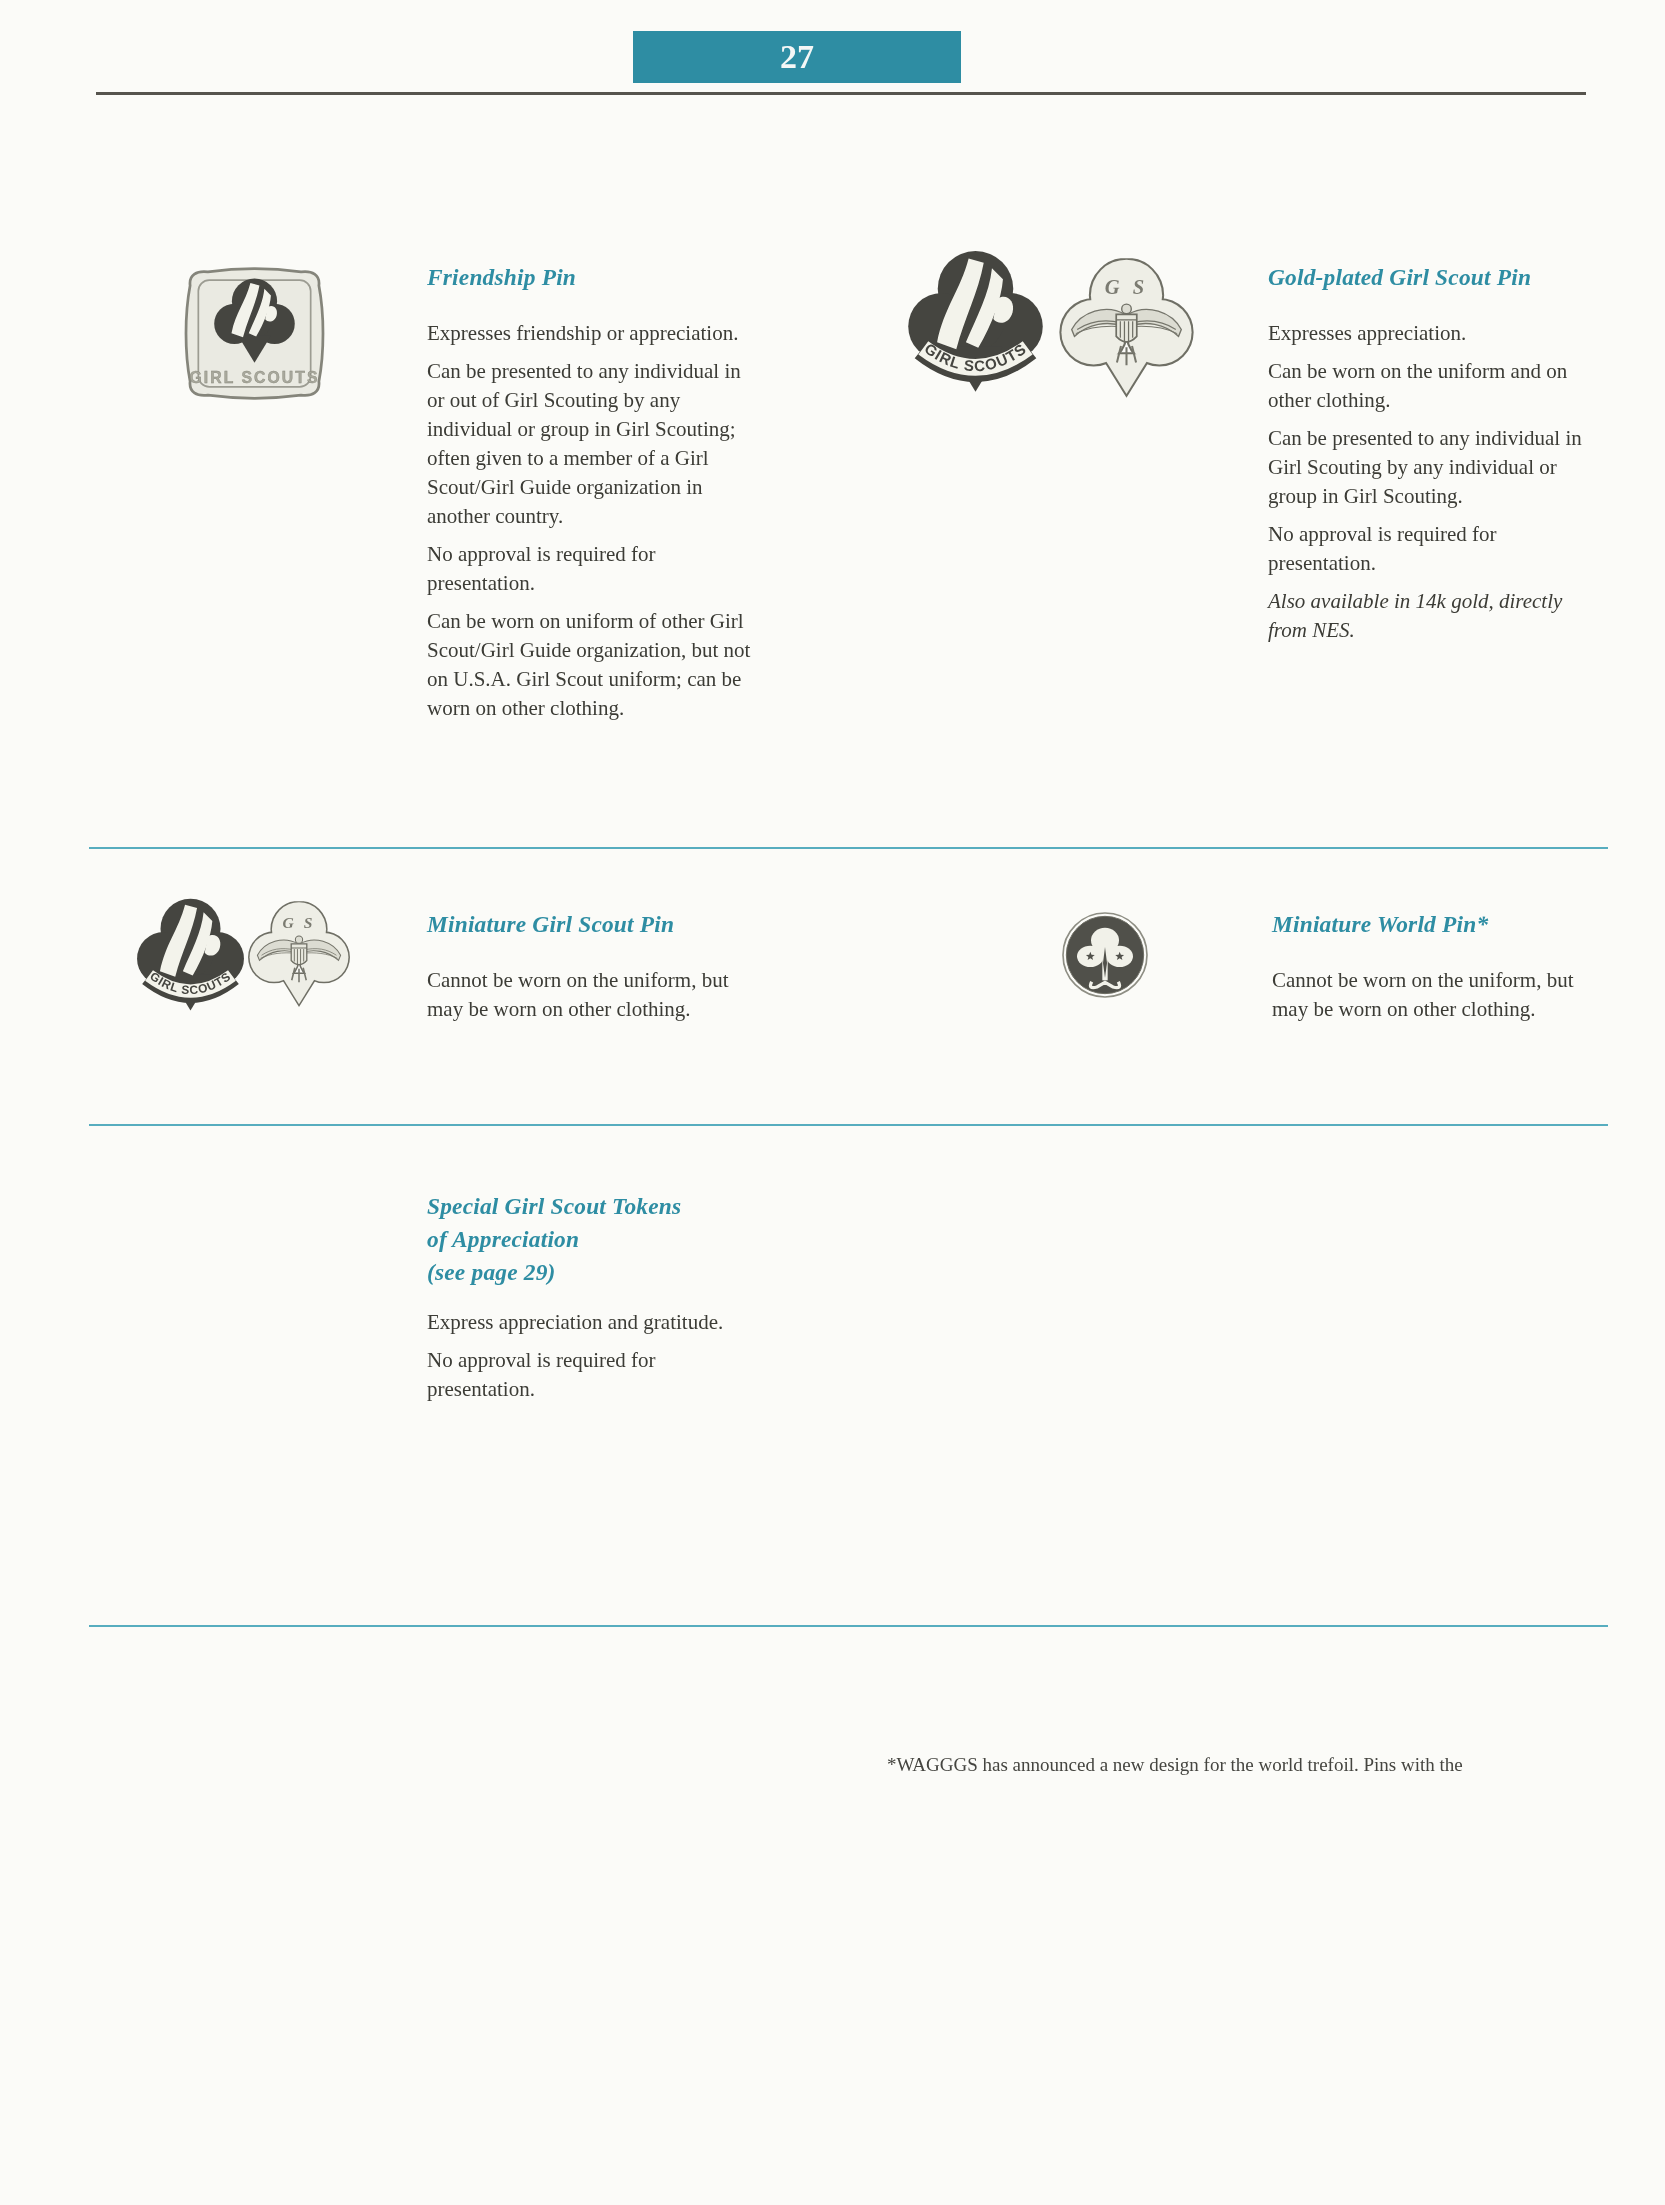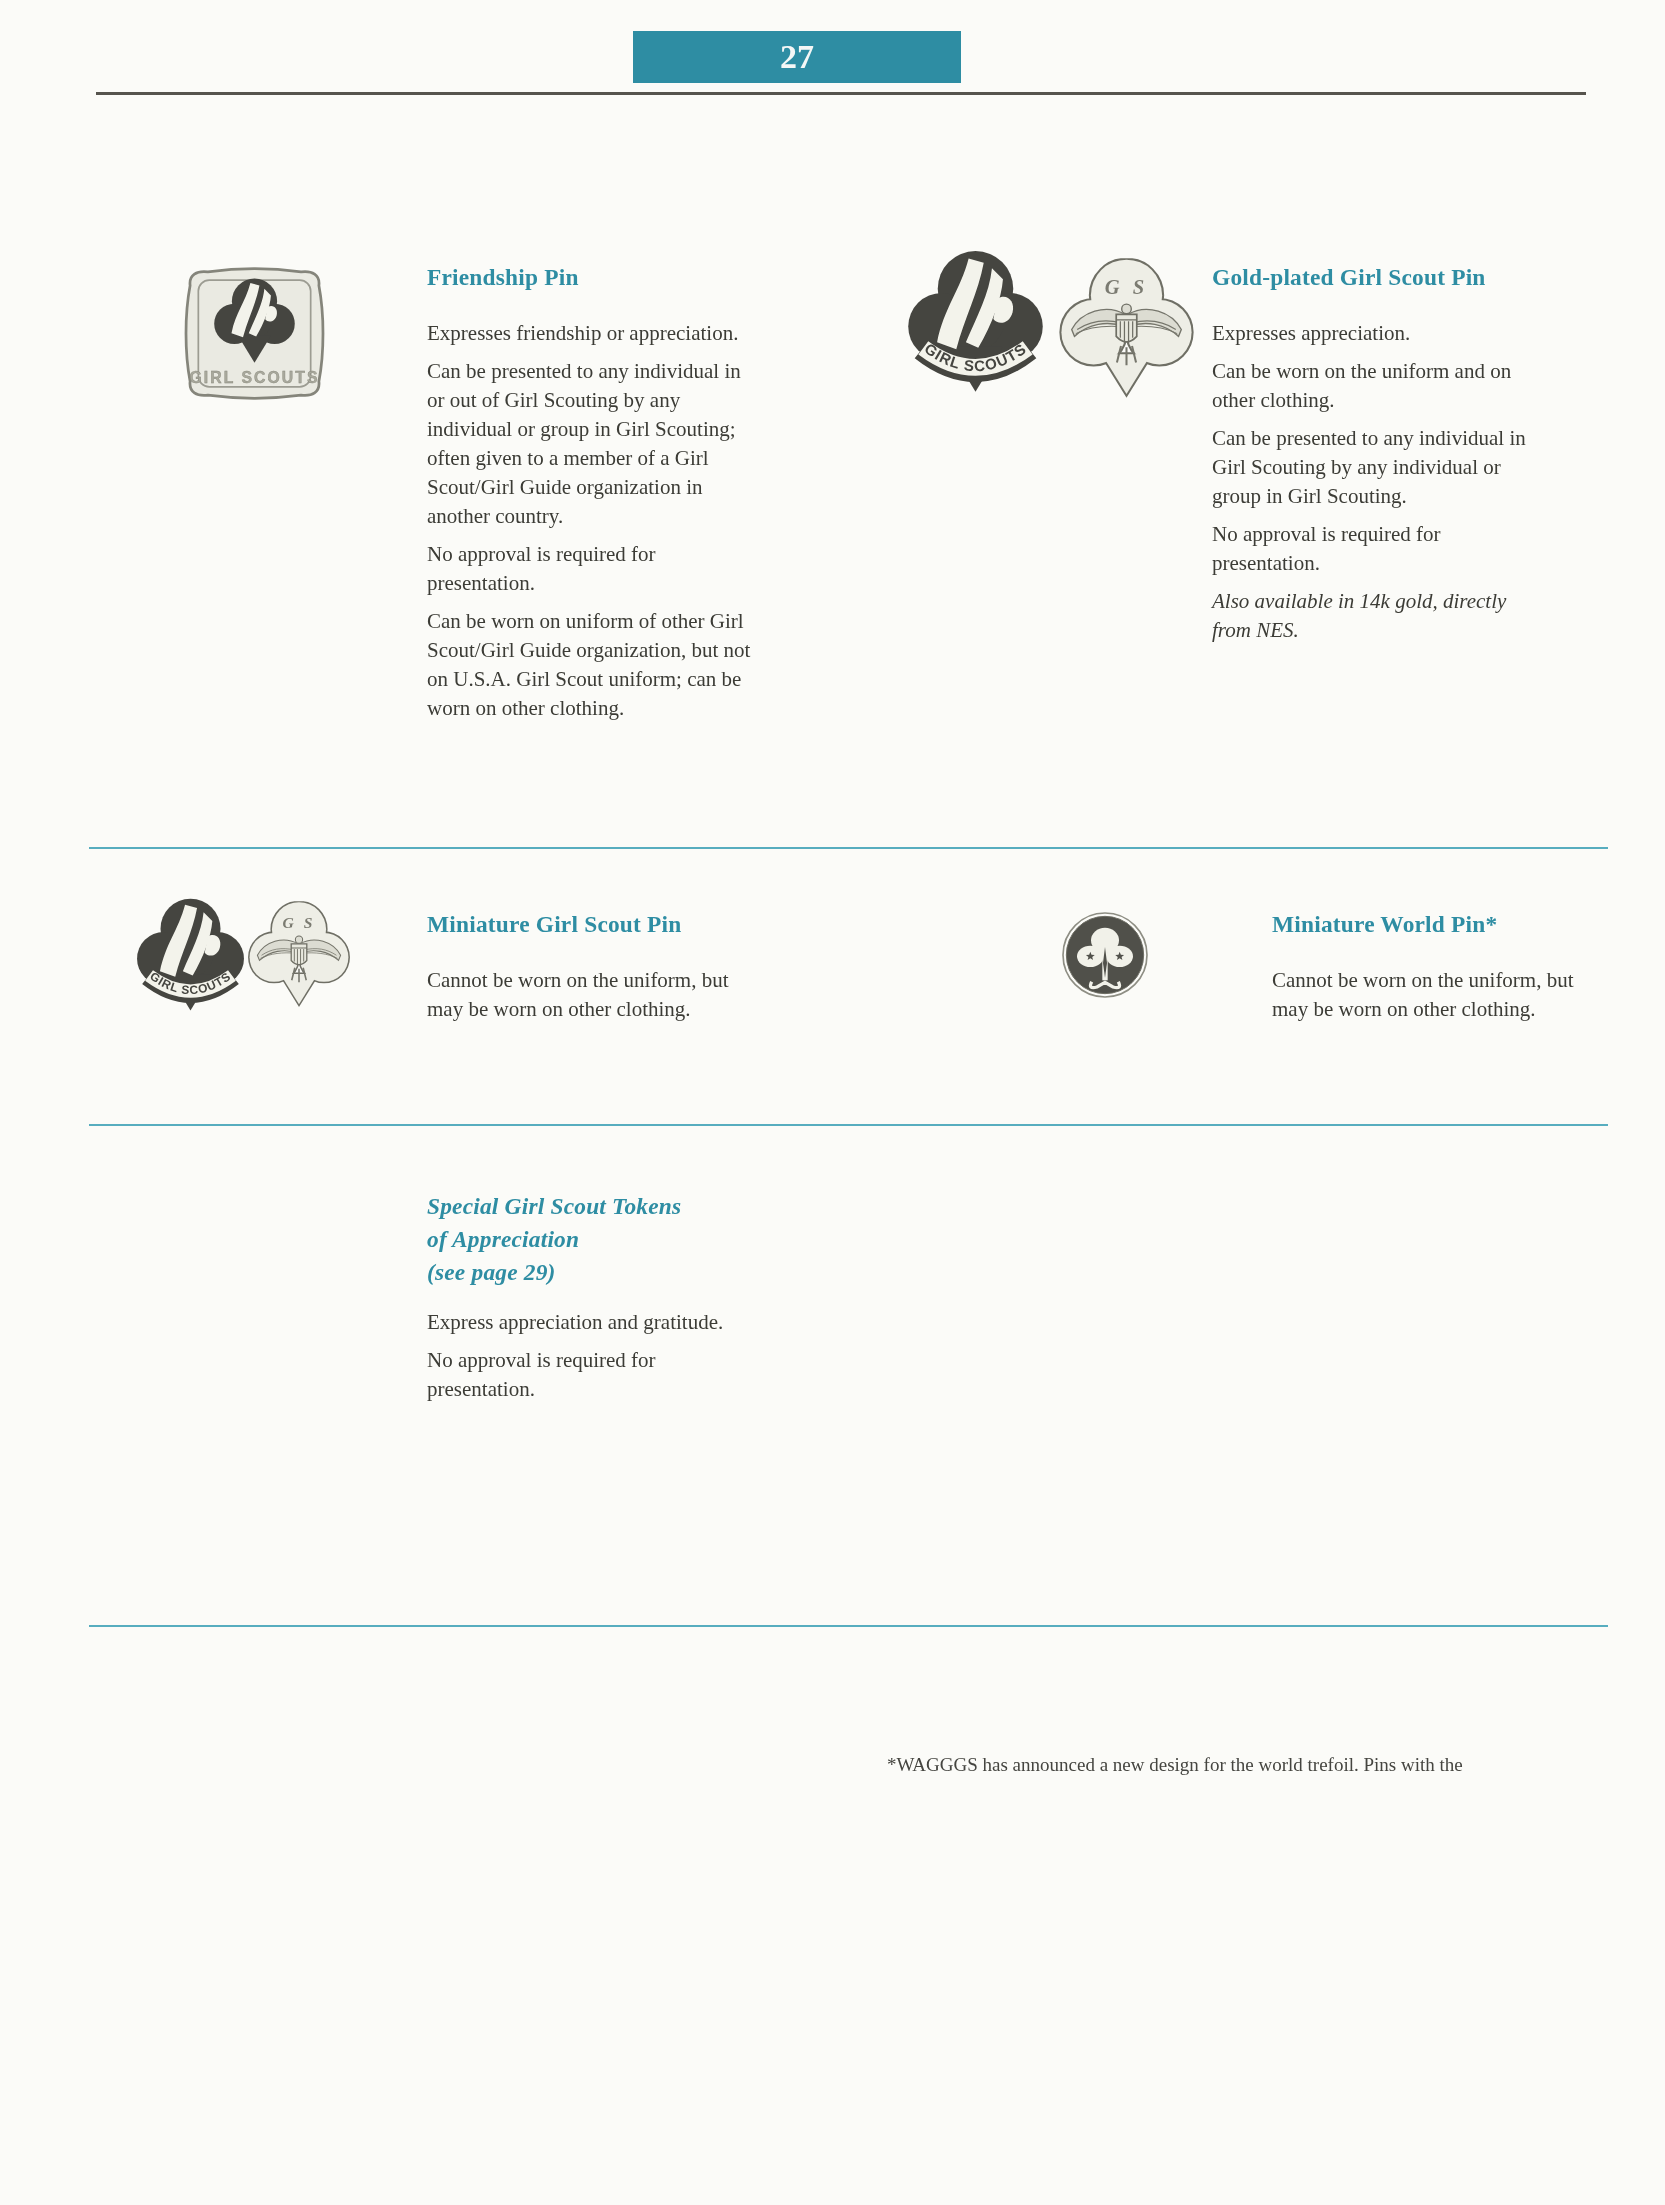--- a/index.html
+++ b/index.html
@@ -33,26 +33,26 @@
   }
   .divider{
     position:absolute;left:89px;width:1519px;height:2.1px;
     background:var(--divider);
   }
   #div1{top:847px;}
   #div2{top:1124px;}
   #div3{top:1625px;}
   .col{position:absolute;}
   #c1a{left:427px;top:263px;width:332px;}
-  #c1b{left:1212px;top:263px;width:328px;}
+  #c1b{left:1268px;top:263px;width:328px;}
   #c2a{left:427px;top:910px;width:323px;}
   #c2b{left:1272px;top:910px;width:323px;}
   #c3 {left:427px;top:1190px;width:332px;}
   .h{
-    font-size:23.4px;line-height:28px;font-weight:bold;
+    font-size:23.4px;line-height:28px;font-weight:bold;font-style:italic;
     color:var(--accent);margin:0 0 27.5px 0;letter-spacing:0.2px;
   }
   .h3line{
     font-size:23.4px;line-height:33px;font-weight:bold;font-style:italic;
     color:var(--accent);letter-spacing:0.2px;
   }
   .h3block{margin:0 0 19px 0;}
   .p{
     font-size:21px;line-height:29px;margin:0 0 9px 0;
   }

